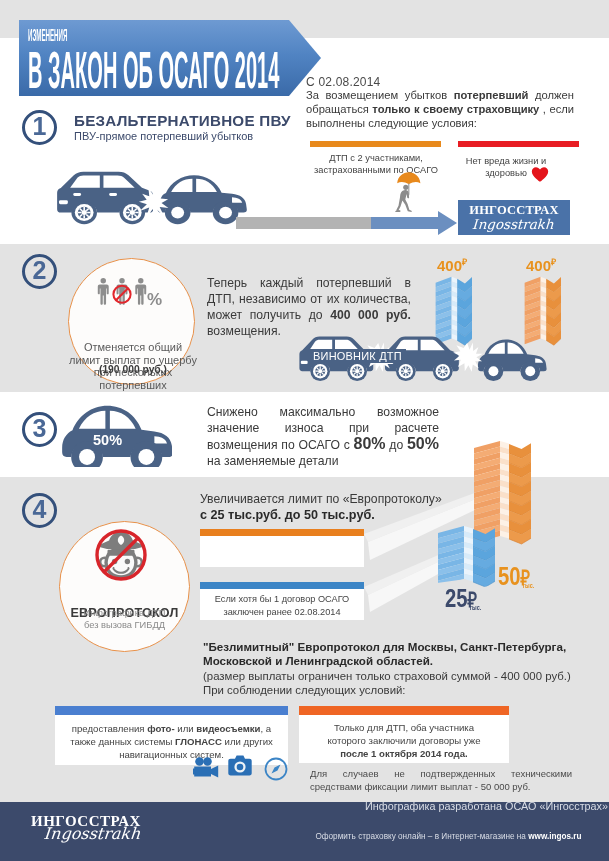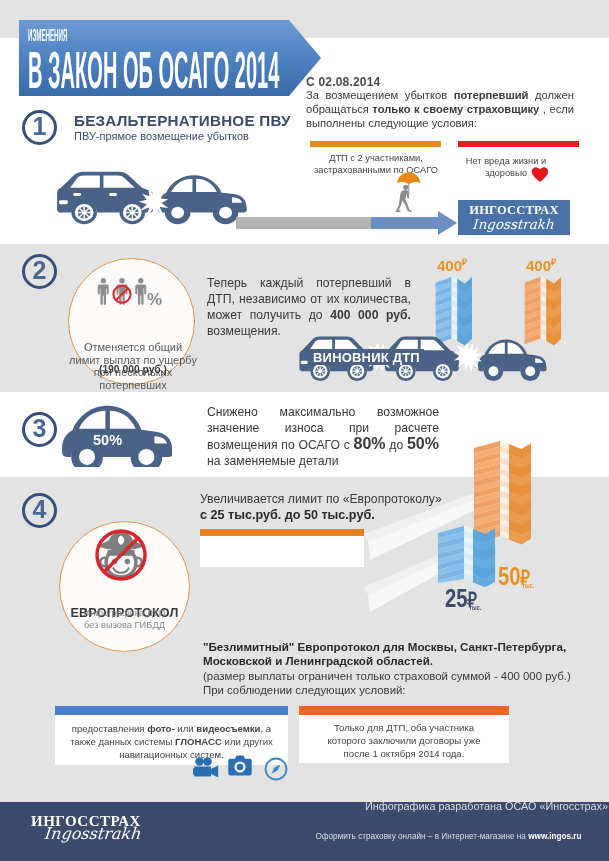--- a/index.html
+++ b/index.html
@@ -32,41 +32,41 @@
 
   .s4-line1 { font-size:12.2px; color:#3a3a3a; line-height:15px; }
   .s4-line2 { font-size:12.6px; font-weight:bold; color:#2a2a2a; line-height:15px; }
   .card { background:#fff; }
   .card-text { font-size:9.2px; color:#444; line-height:12.5px; text-align:center; }
 
   .car-pct { font-size:14.5px; font-weight:bold; color:#fff; line-height:1; }
   .s3-body { font-size:12.2px; color:#3a3a3a; line-height:16px; text-align:justify; }
   .s3-body .big { font-size:16px; }
 
-  .car-label { font-size:13px; font-weight:bold; color:#fff; background:#4a6285; padding:1.5px 4px; line-height:1; letter-spacing:0.2px; }
+  .car-label { font-size:11px; font-weight:normal; color:#fff; background:#4a6285; padding:1.5px 4px; line-height:1; letter-spacing:0.2px; }
 
   .stack-label { font-size:15px; font-weight:bold; color:#e8921e; line-height:1; white-space:nowrap; }
   .stack-label .rub { font-size:9px; vertical-align:super; }
 
   .badge-circle { border-radius:50%; background:#fdfcfb; border:1.4px solid #e8914a; }
   .percent-sign { font-size:17px; font-weight:bold; color:#8d8d8d; line-height:1; }
   .badge-text { font-size:11px; color:#5a5a5a; line-height:12.6px; text-align:center;margin-top:28px; }
   .badge-text-bold { font-size:10.3px; font-weight:bold; color:#3a3a3a; text-align:center; }
   .s2-body { font-size:12.2px; color:#3a3a3a; line-height:16px; text-align:justify; }
 
   .logo-ru { font-family:"Liberation Serif", serif; font-weight:bold; font-size:12.5px; color:#fff; letter-spacing:0.2px; line-height:13px; }
   .logo-lat { font-family:"DejaVu Serif", serif; font-style:italic; font-size:13.5px; color:#fff; line-height:15px; transform:skewX(-6deg); }
 
   .num-circle { width:35px; height:35px; border:3px solid #34507b; border-radius:50%;
                 display:flex; align-items:center; justify-content:center;
                 color:#4a6896; font-size:25px; font-weight:bold; line-height:1; }
   .num-circle span { margin-top:-2px; }
   .sec-title { font-size:15.2px; font-weight:bold; color:#3c4a6b; letter-spacing:0.25px; }
   .sec-sub { font-size:11px; color:#3c4a6b; }
-  .s1-date { font-size:12px; font-weight:bold; color:#4a4a4a; letter-spacing:0.2px; }
+  .s1-date { font-size:12px; font-weight:normal; color:#4a4a4a; letter-spacing:0.2px; }
   .s1-body { font-size:11.2px; color:#3a3a3a; line-height:13.8px; text-align:justify; }
   .cond-text { font-size:9.3px; color:#444; line-height:12px; text-align:center; }
 
   [data-name="header-kicker"] { font-family:"Liberation Sans Narrow","Liberation Sans",sans-serif; font-weight:bold; font-size:16px; letter-spacing:0px; color:#fff; transform:scaleX(0.385); transform-origin:left center; white-space:nowrap; }
   [data-name="header-title"] { font-family:"Liberation Sans",sans-serif; font-weight:bold; font-size:51px; color:#fff; transform:scaleX(0.393); transform-origin:left center; white-space:nowrap; line-height:51px; }
 
 </style>
 </head>
 <body>
 
@@ -90,21 +90,21 @@
       <path d="M0,0 L270,0 L302,38 L270,76 L0,76 Z" fill="url(#bannerGrad)"></path>
   </svg>
     <div class="abs" style="left:9px;top:7px;width:280px" data-name="header-kicker">ИЗМЕНЕНИЯ</div>
     <div class="abs" style="left:9px;top:25px;width:600px" data-name="header-title">В ЗАКОН ОБ ОСАГО 2014</div>
   </div>
 
   <div class="num-circle abs" style="left:22px;top:110px" data-name="section-1-number">
     <span data-name="section-1-number-label">1</span>
   </div>
   <div class="abs sec-title" style="left:74px;top:112px" data-name="section-1-title">БЕЗАЛЬТЕРНАТИВНОЕ ПВУ</div>
-  <div class="abs sec-sub" style="left:74px;top:130px" data-name="section-1-subtitle">ПВУ-прямое возмещение убытков</div>
+  <div class="abs sec-sub" style="left:74px;top:130px" data-name="section-1-subtitle">ПВУ-прямое потерпевший убытков</div>
 
   <div class="abs s1-date" style="left:306px;top:75px" data-name="section-1-date">С 02.08.2014</div>
   <div class="abs s1-body" style="left:306px;top:89px;width:268px" data-name="section-1-body"><span>За возмещением убытков </span><span style="font-weight: bold;">потерпевший</span><span> должен обращаться </span><span style="font-weight: bold;">только к своему страховщику</span><span> , если выполнены следующие условия:</span></div>
 
   <div class="abs" style="left:310px;top:141px;width:131px;height:6px;background:#e8891c" data-name="condition-orange-bar"></div>
   <div class="abs cond-text" style="left:300px;top:152px;width:152px" data-name="condition-orange-text">ДТП с 2 участниками, застрахованными по ОСАГО</div>
 
   <div class="abs" style="left:458px;top:141px;width:121px;height:6px;background:#e81d23" data-name="condition-red-bar"></div>
   <div class="abs cond-text" style="left:452px;top:155px;width:108px" data-name="condition-red-text">Нет вреда жизни и здоровью</div>
   <svg class="abs" style="left:531px;top:166px" width="18" height="17" viewBox="0 0 22 20" data-name="heart-icon">
@@ -386,20 +386,24 @@
     <path fill="#f0f0f0" d="M4,46 L128,0 L136,3 L8,54 Z"></path>
     <path fill="#f7f7f7" d="M8,54 L136,3 L140,10 L10,72 Z"></path>
     <path fill="#f0f0f0" d="M4,99 L104,56 L110,59 L8,107 Z"></path>
     <path fill="#f7f7f7" d="M8,107 L110,59 L114,66 L10,124 Z"></path>
   </svg>
   <div class="abs s4-line1" style="left:200px;top:492px;width:300px" data-name="section-4-headline-1">Увеличивается лимит по «Европротоколу»</div>
   <div class="abs s4-line2" style="left:200px;top:508px;width:300px" data-name="section-4-headline-2">с 25 тыс.руб. до 50 тыс.руб.</div>
 
   <div class="abs card" style="left:200px;top:529px;width:164px;height:38px" data-name="card-orange">
     <div class="abs" style="left:0;top:0;width:164px;height:7px;background:#e87f1e" data-name="card-orange-bar"></div>
+  </div>
+  <div class="abs card" style="left:200px;top:582px;width:164px;height:38px" data-name="card-blue">
+    <div class="abs" style="left:0;top:0;width:164px;height:7px;background:#3c85c6" data-name="card-blue-bar"></div>
+    <div class="abs card-text" style="left:10px;top:11px;width:144px" data-name="card-blue-text">Если хотя бы 1 договор ОСАГО заключен  ранее 02.08.2014</div>
   </div>
 
   <div class="abs badge-circle" style="left:59px;top:521px;width:131px;height:131px" data-name="section-4-badge"></div>
   <svg class="abs" style="left:94px;top:527px" width="54" height="56" viewBox="0 0 54 56" data-name="no-police-icon">
     <g data-name="police-officer-icon">
 
       <circle cx="10.5" cy="35" r="5.6" fill="#7d7d7d"></circle>
       <circle cx="43.5" cy="35" r="5.6" fill="#7d7d7d"></circle>
       <circle cx="10.5" cy="35" r="3" fill="#fafafa"></circle>
       <circle cx="43.5" cy="35" r="3" fill="#fafafa"></circle>
@@ -556,21 +560,22 @@
     <circle fill="#eef3f7" cx="12" cy="13" r="5.6"></circle>
     <circle fill="#2a6fb5" cx="12" cy="13" r="3.3"></circle>
   </svg>
   <svg class="abs" style="left:264px;top:757px" width="24" height="24" viewBox="0 0 24 24" data-name="compass-icon">
     <circle cx="12" cy="12" r="10.5" fill="none" stroke="#3c85c6" stroke-width="1.8"></circle>
     <path fill="#3c85c6" d="M16.5,7.5 L10.5,10.5 L7.5,16.5 L13.5,13.5 Z"></path>
   </svg>
 
   <div class="abs card" style="left:299px;top:706px;width:210px;height:57px" data-name="card-after-oct">
     <div class="abs" style="left:0;top:0;width:210px;height:9px;background:#ef6524" data-name="card-after-oct-bar"></div>
-    <div class="abs card-text2" style="left:0;top:15px;width:210px;padding:0 22px" data-name="card-after-oct-text"><span>Только для ДТП, оба участника которого заключили договоры уже </span><span style="font-weight: normal;">после 1 октября 2014 года.</span></div>
-  </div>
+    <div class="abs card-text2" style="left:0;top:15px;width:210px;padding:0 22px" data-name="card-after-oct-text"><span>Только для ДТП, оба участника которого заключили договоры уже </span><span style="font-weight: bold;">после 1 октября 2014 года.</span></div>
+  </div>
+  <div class="abs s4-footnote" style="left:310px;top:768px;width:262px" data-name="section-4-footnote">Для случаев не подтвержденных техническими средствами фиксации лимит выплат - 50 000 руб.</div>
 
   <div class="abs flogo-ru" style="left:31px;top:814px" data-name="footer-logo-cyrillic">ИНГОССТРАХ</div>
   <div class="abs flogo-lat" style="left:45px;top:826px" data-name="footer-logo-latin">Ingosstrakh</div>
   <div class="abs fline1" style="left:336px;top:800px;width:272px;text-align:right" data-name="footer-line-1">Инфографика разработана ОСАО «Ингосстрах»</div>
   <div class="abs fline2" style="left:307px;top:831px;width:283px;text-align:center;white-space:nowrap" data-name="footer-line-2"><span data-name="footer-line-2-text">Оформить страховку онлайн – в Интернет-магазине на</span> <span class="furl" data-name="footer-url">www.ingos.ru</span></div>
 
 </div>
 
 </body></html>

